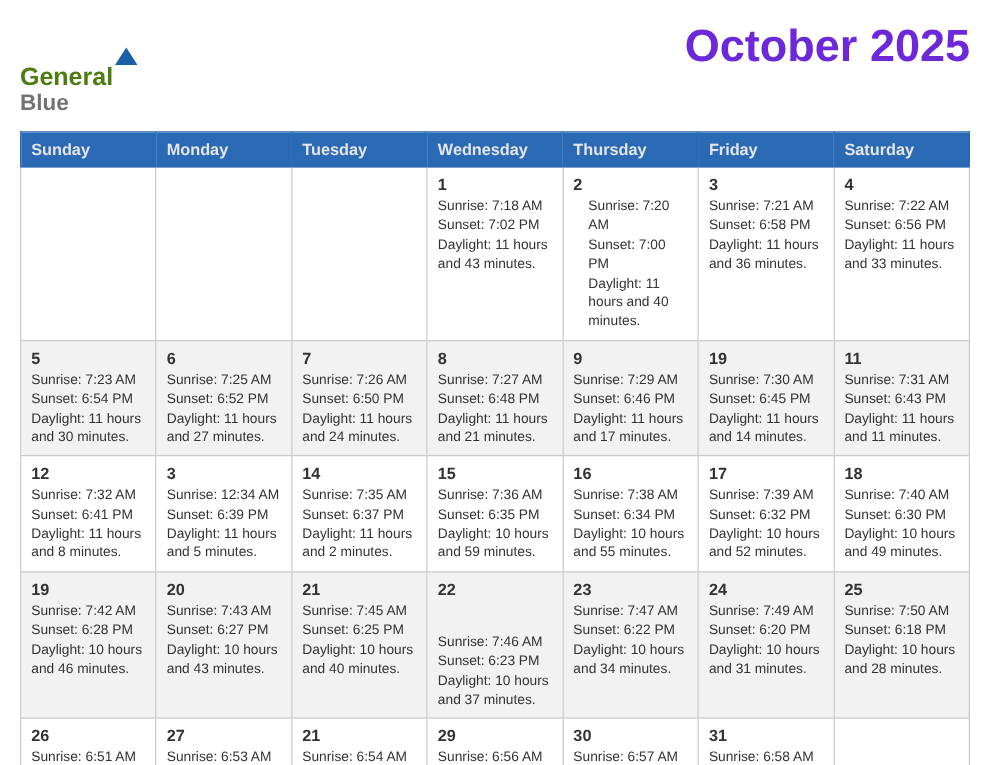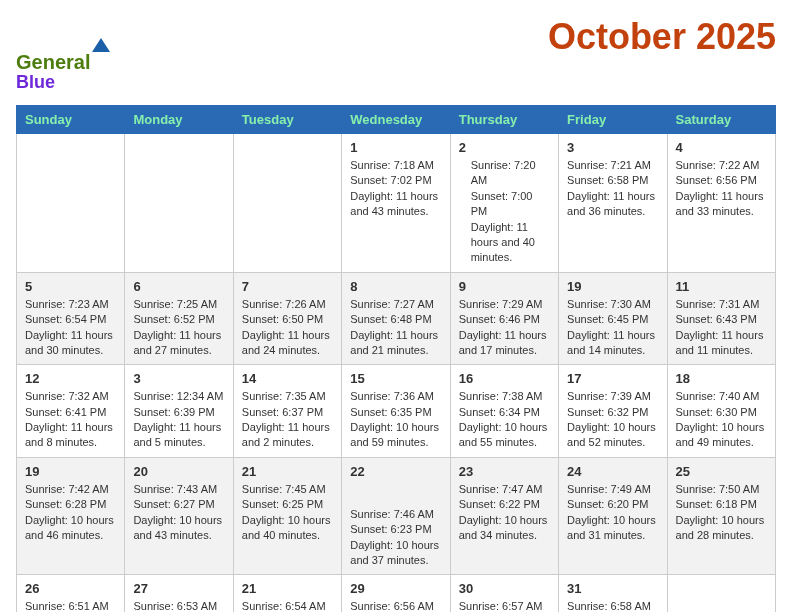--- a/index.html
+++ b/index.html
@@ -24,34 +24,34 @@
     .logo-line {
       display: flex;
       align-items: center;
     }
     .title-area {
       text-align: right;
     }
     .month-title {
       font-size: 36px;
       font-weight: bold;
-      color: #c2410c;
+      color: #6d28d9;
     }
     .location-title {
       font-size: 16px;
       color: #333;
     }
     .calendar {
       width: 100%;
       border-collapse: collapse;
       border: 1px solid #ccc;
     }
     .calendar th {
       background: #2a6ab5;
-      color: #86efac;
+      color: #e5e5e5;
       text-align: left;
       padding: 6px 8px;
       font-size: 13px;
       border: 1px solid #2a6ab5;
     }
     .calendar td {
       vertical-align: top;
       padding: 6px 8px;
       border: 1px solid #ccc;
       width: 108px;
@@ -82,21 +82,21 @@
 <body>
 
 <div class="header">
   <div class="logo">
     <div class="logo-line">
       <span style="font-size:20px;font-weight:bold;color:#4d7c0f;margin-top:35px;">General</span>
       <svg width="18" height="18" viewBox="0 0 18 18" style="margin-left:2px;">
         <polygon points="9,2 18,16 0,16" fill="#1a5fa8"></polygon>
       </svg>
     </div>
-    <span style="font-size:18px;font-weight:bold;color:#6d28d9;margin-top:-2px;">Blue</span>
+    <span style="font-size:18px;font-weight:bold;color:#737373;margin-top:-2px;">Blue</span>
   </div>
   <div class="title-area">
     <div class="month-title">October 2025</div>
   </div>
 </div>
 
 <table class="calendar">
   <thead>
     <tr id="weekday-header">
     <th>Sunday</th>

